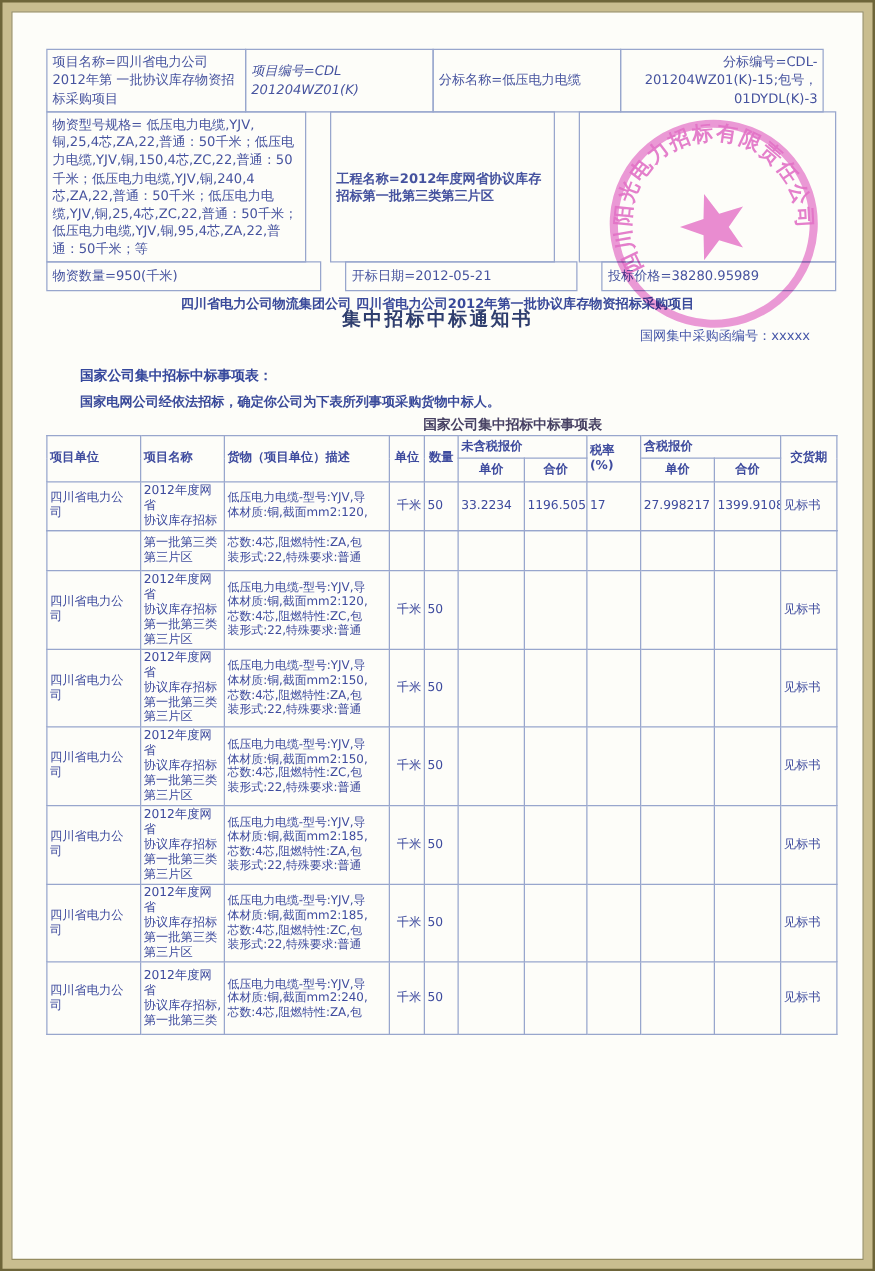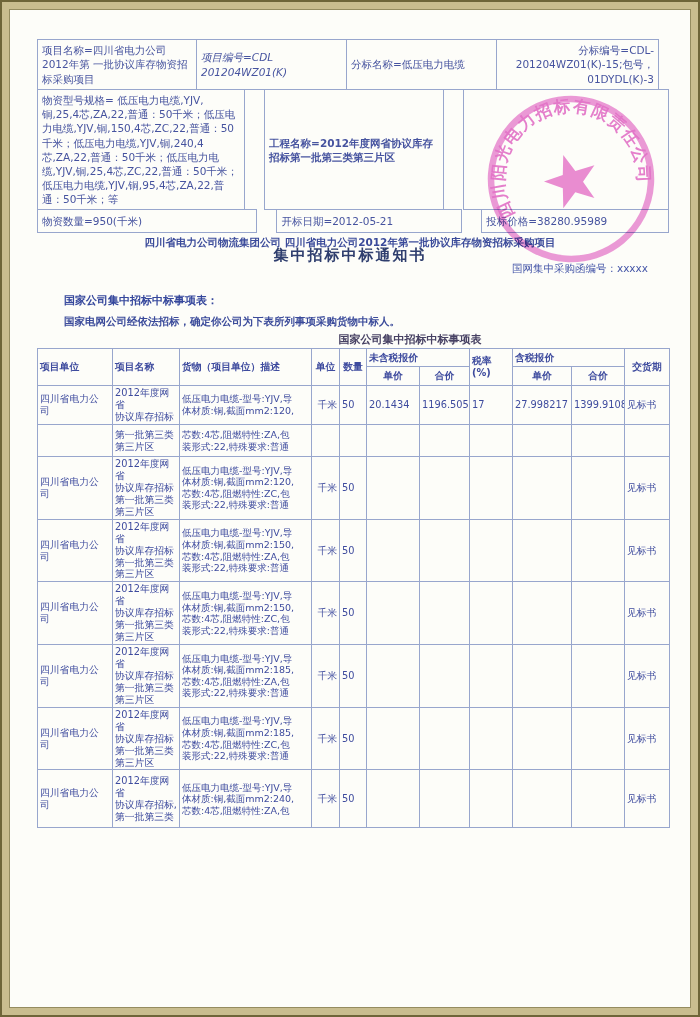--- a/index.html
+++ b/index.html
@@ -129,21 +129,21 @@
     </tr>
     <tr class="dataA">
       <td>四川省电力公
 司</td>
       <td>2012年度网省
 协议库存招标</td>
       <td class="goods">低压电力电缆-型号:YJV,导
 体材质:铜,截面mm2:120,</td>
       <td class="ctr">千米</td>
       <td>50</td>
-      <td>20.1434</td>
+      <td>33.2234</td>
       <td>1196.505</td>
       <td>17</td>
       <td>27.998217</td>
       <td>1399.91085</td>
       <td>见标书</td>
     </tr>
   </tbody>
       </table>
 
   <table class="grid" id="tableB">

